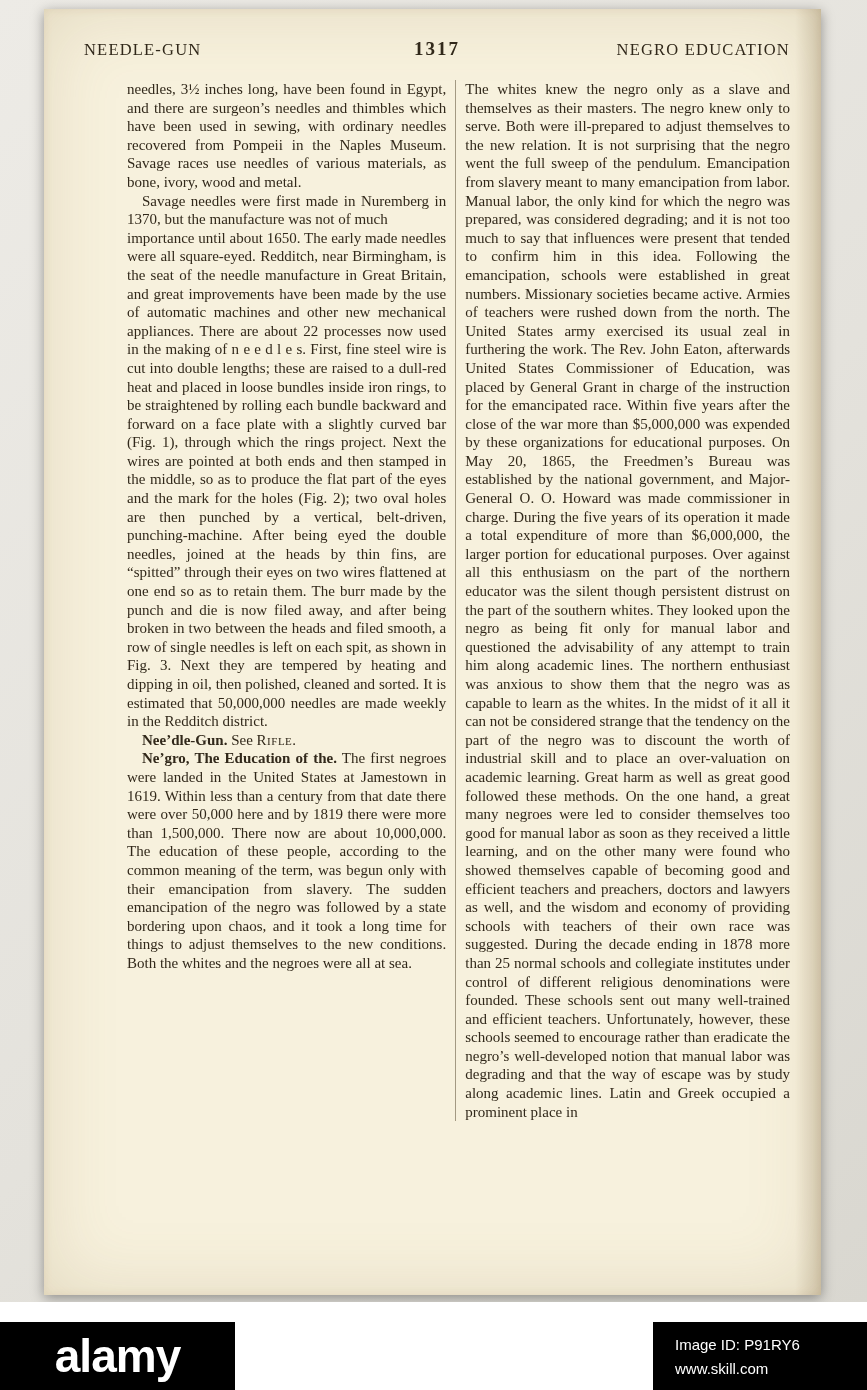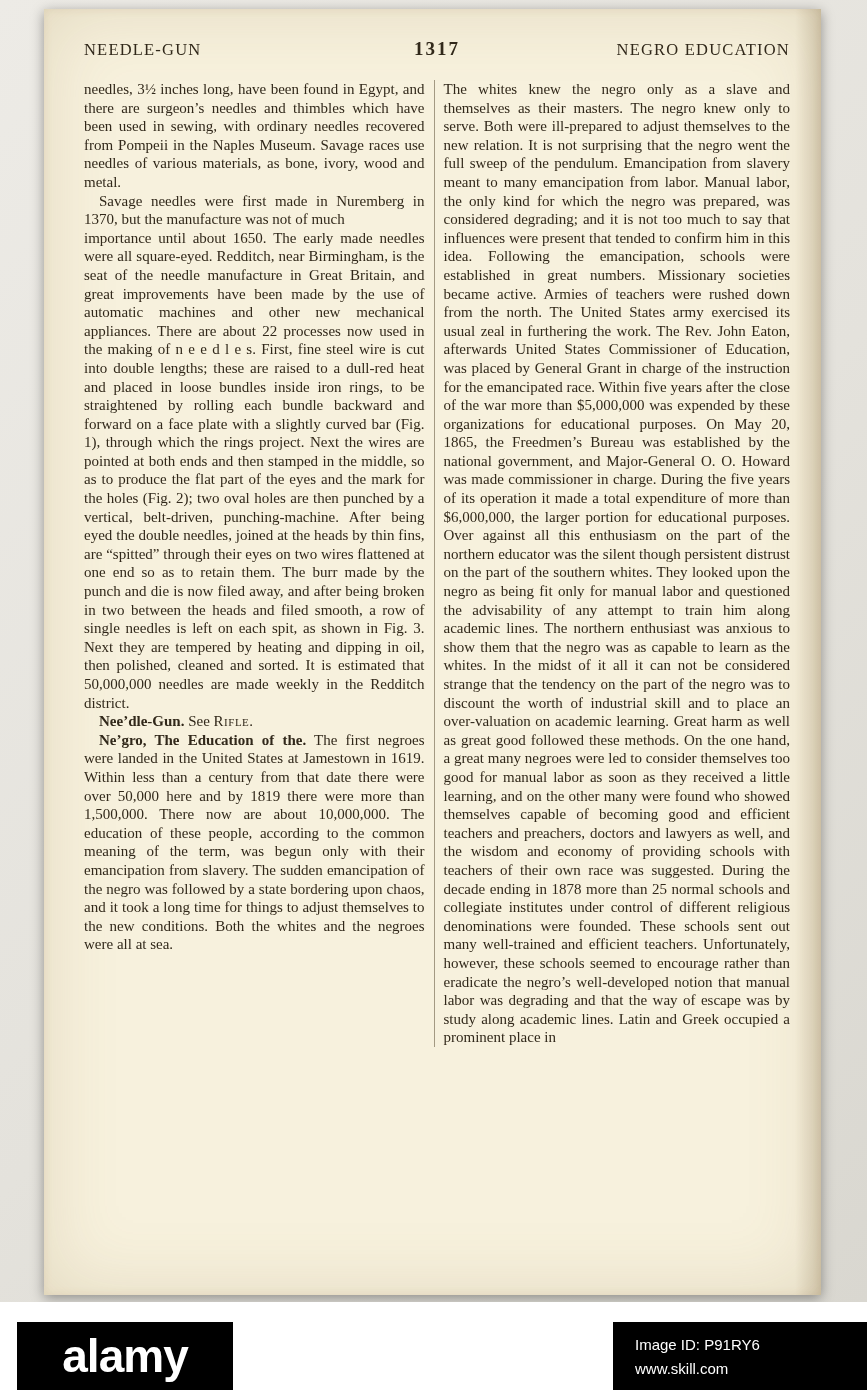--- a/index.html
+++ b/index.html
@@ -37,21 +37,21 @@
     display:flex; align-items:baseline;
     font-size:16.5px; letter-spacing:1.2px;
     margin-bottom:20px;
   }
   .running-head .rh-left  { flex:1; text-align:left; }
   .running-head .rh-page  { flex:1; text-align:center; font-weight:bold; font-size:19px; letter-spacing:2px; }
   .running-head .rh-right { flex:1; text-align:right; }
 
   
   .columns { display:flex; }
-  .col-left  { width:345px; }
+  .col-left  { width:345px;margin-left:43px; }
   .col-right {
     width:361px; 
     margin-left:9px;
     border-left:1px solid rgba(80,65,40,.5);
     padding-left:9px;
   }
 
   .body-para {
     font-size:15px; line-height:1.24;
     text-align:justify;
@@ -75,30 +75,30 @@
   }
   .fig3-float svg { display:block; }
   .fig3-float .fig-caption { margin-top:6px; }
 
   
   .watermark-strip {
     position:absolute; left:0; top:1302px; width:867px; height:88px;
     background:#ffffff;
   }
   .alamy-logo-box {
-    position:absolute; left:17px; bottom:0; width:216px; height:68px;
+    position:absolute; left:0; bottom:0; width:235px; height:68px;
     background:#000; color:#fff;
     display:flex; align-items:center; justify-content:center;
   }
   .alamy-logo-box .brand {
     font-family:"Liberation Sans", sans-serif;
     font-weight:bold; font-size:46px; letter-spacing:-1px; line-height:1;
   }
   .alamy-id-box {
-    position:absolute; right:0; bottom:0; width:254px; height:68px;
+    position:absolute; right:0; bottom:0; width:214px; height:68px;
     background:#000; color:#fff;
     font-family:"Liberation Sans", sans-serif; font-size:15px;
     display:flex; flex-direction:column; justify-content:center;
     padding-left:22px; gap:7px;
   }
 </style>
 </head>
 <body>
 
 <div class="photo-area">

